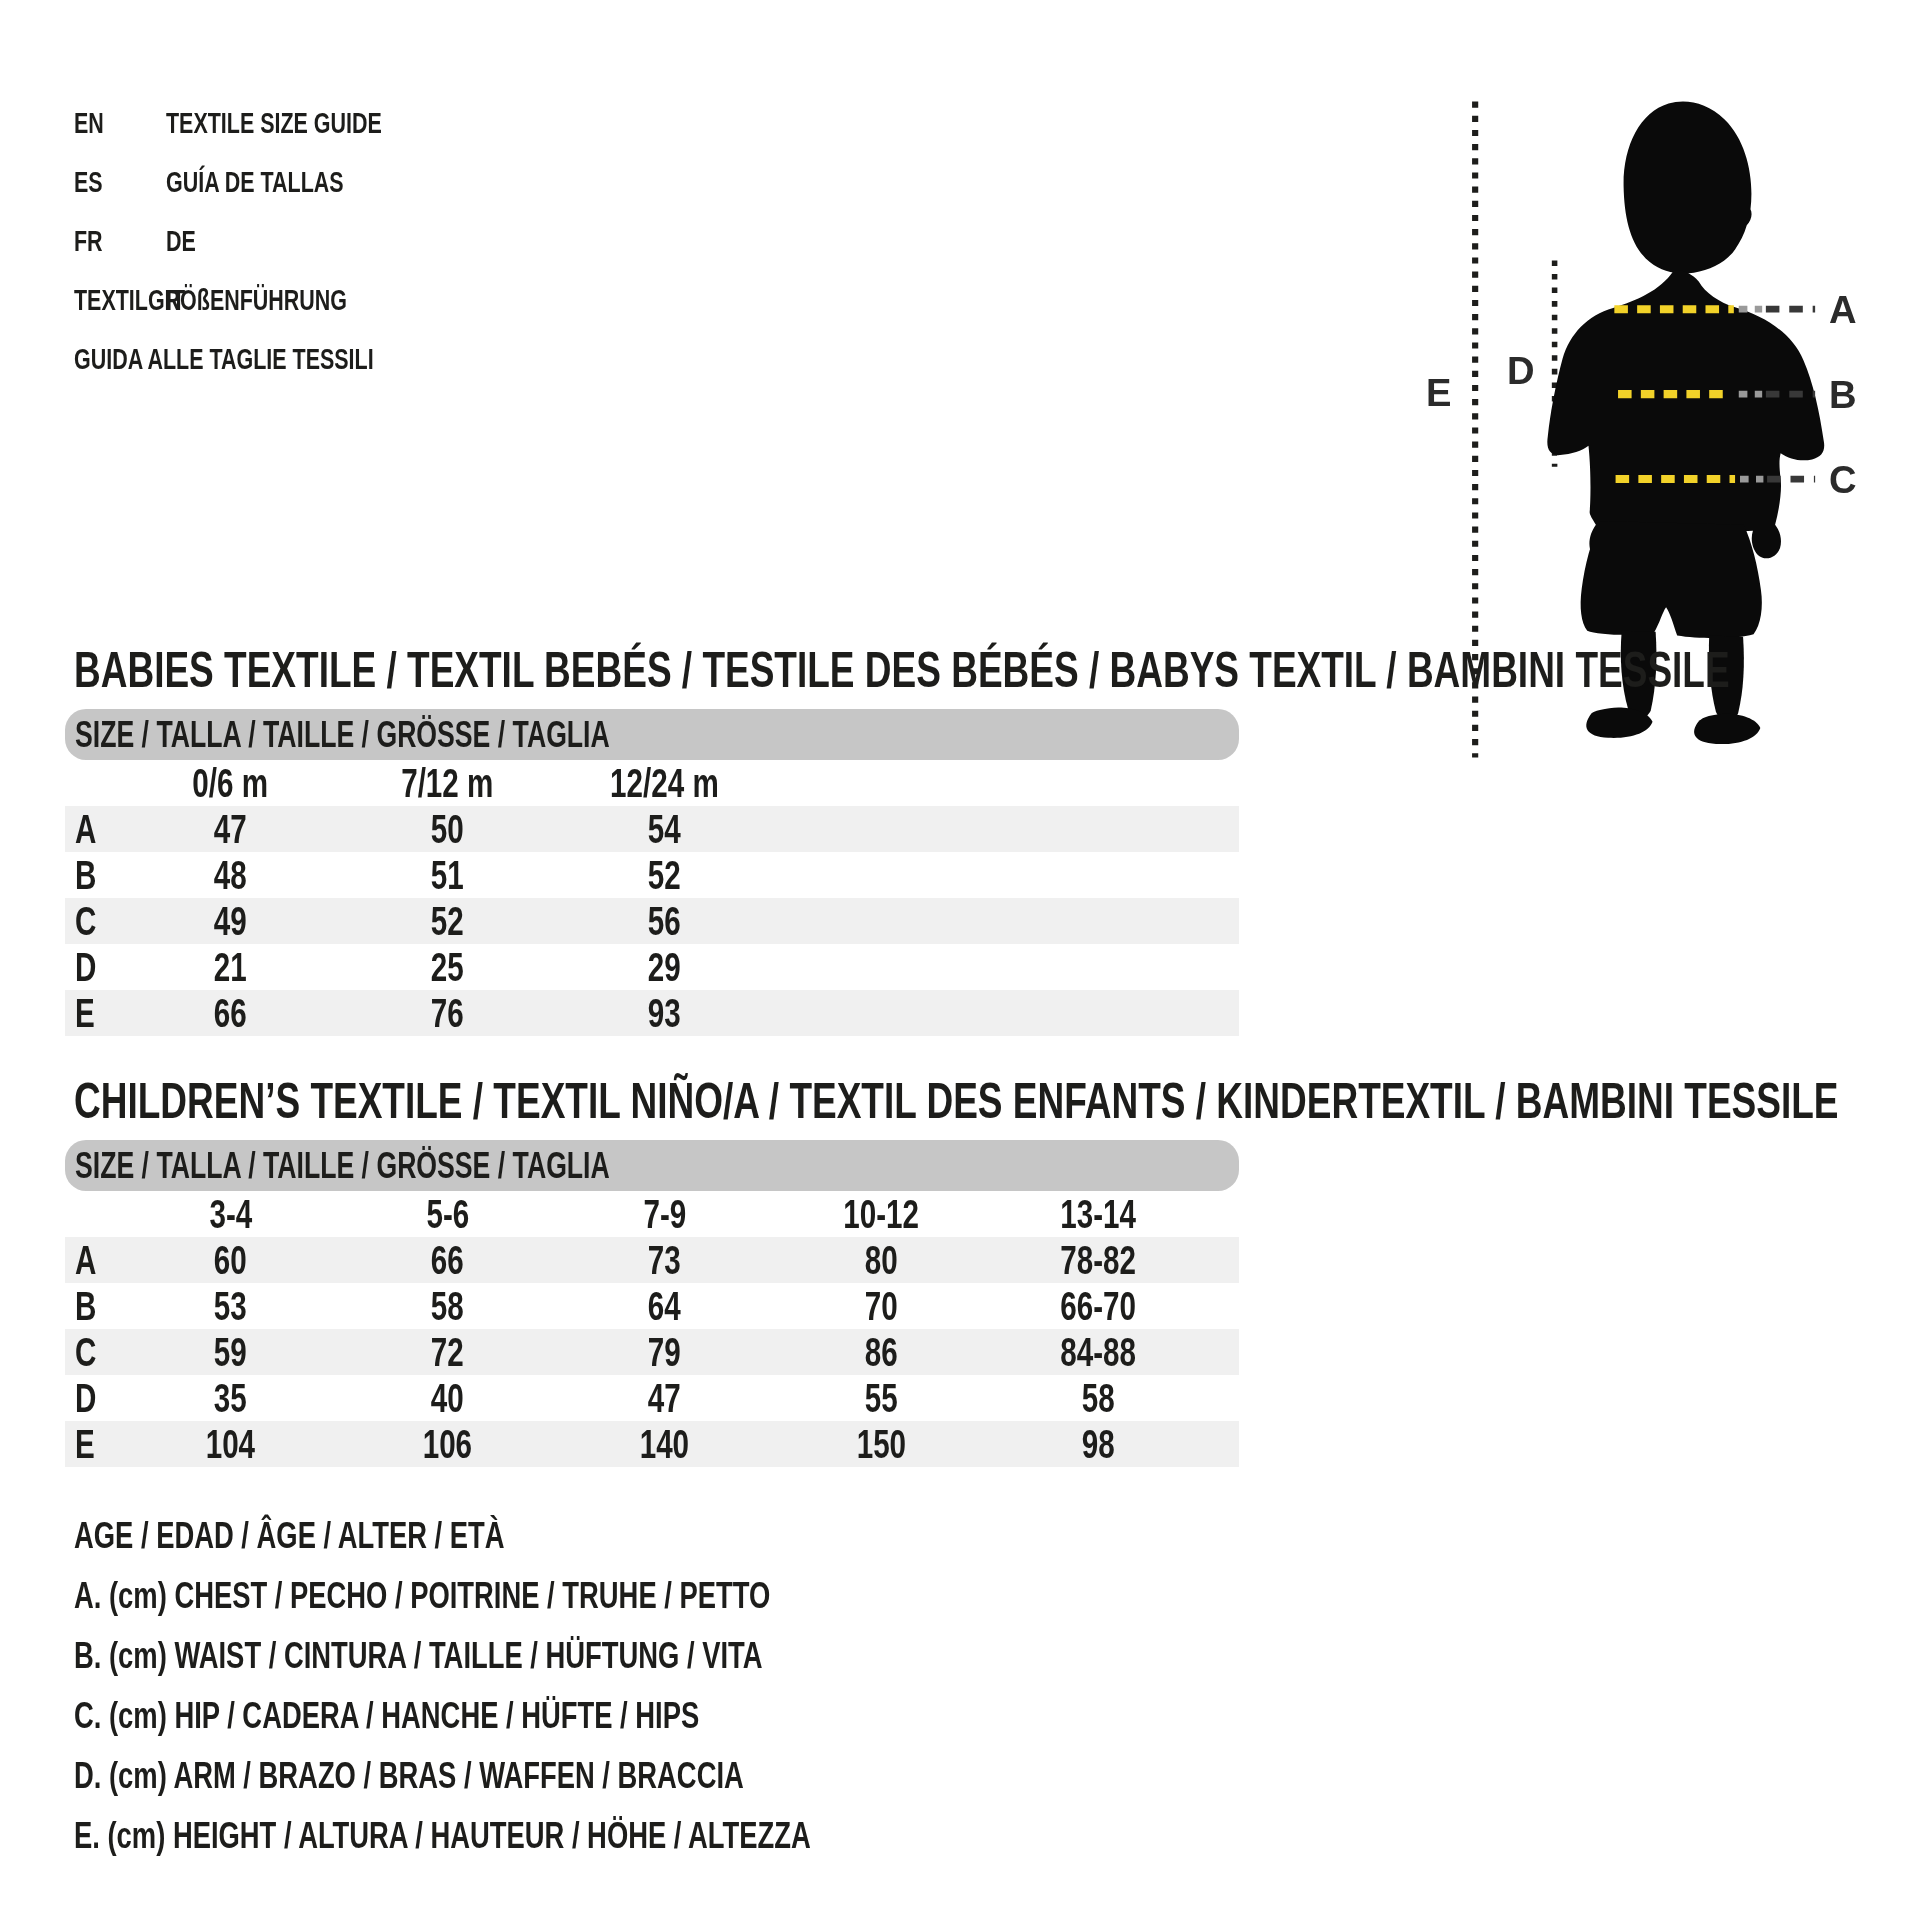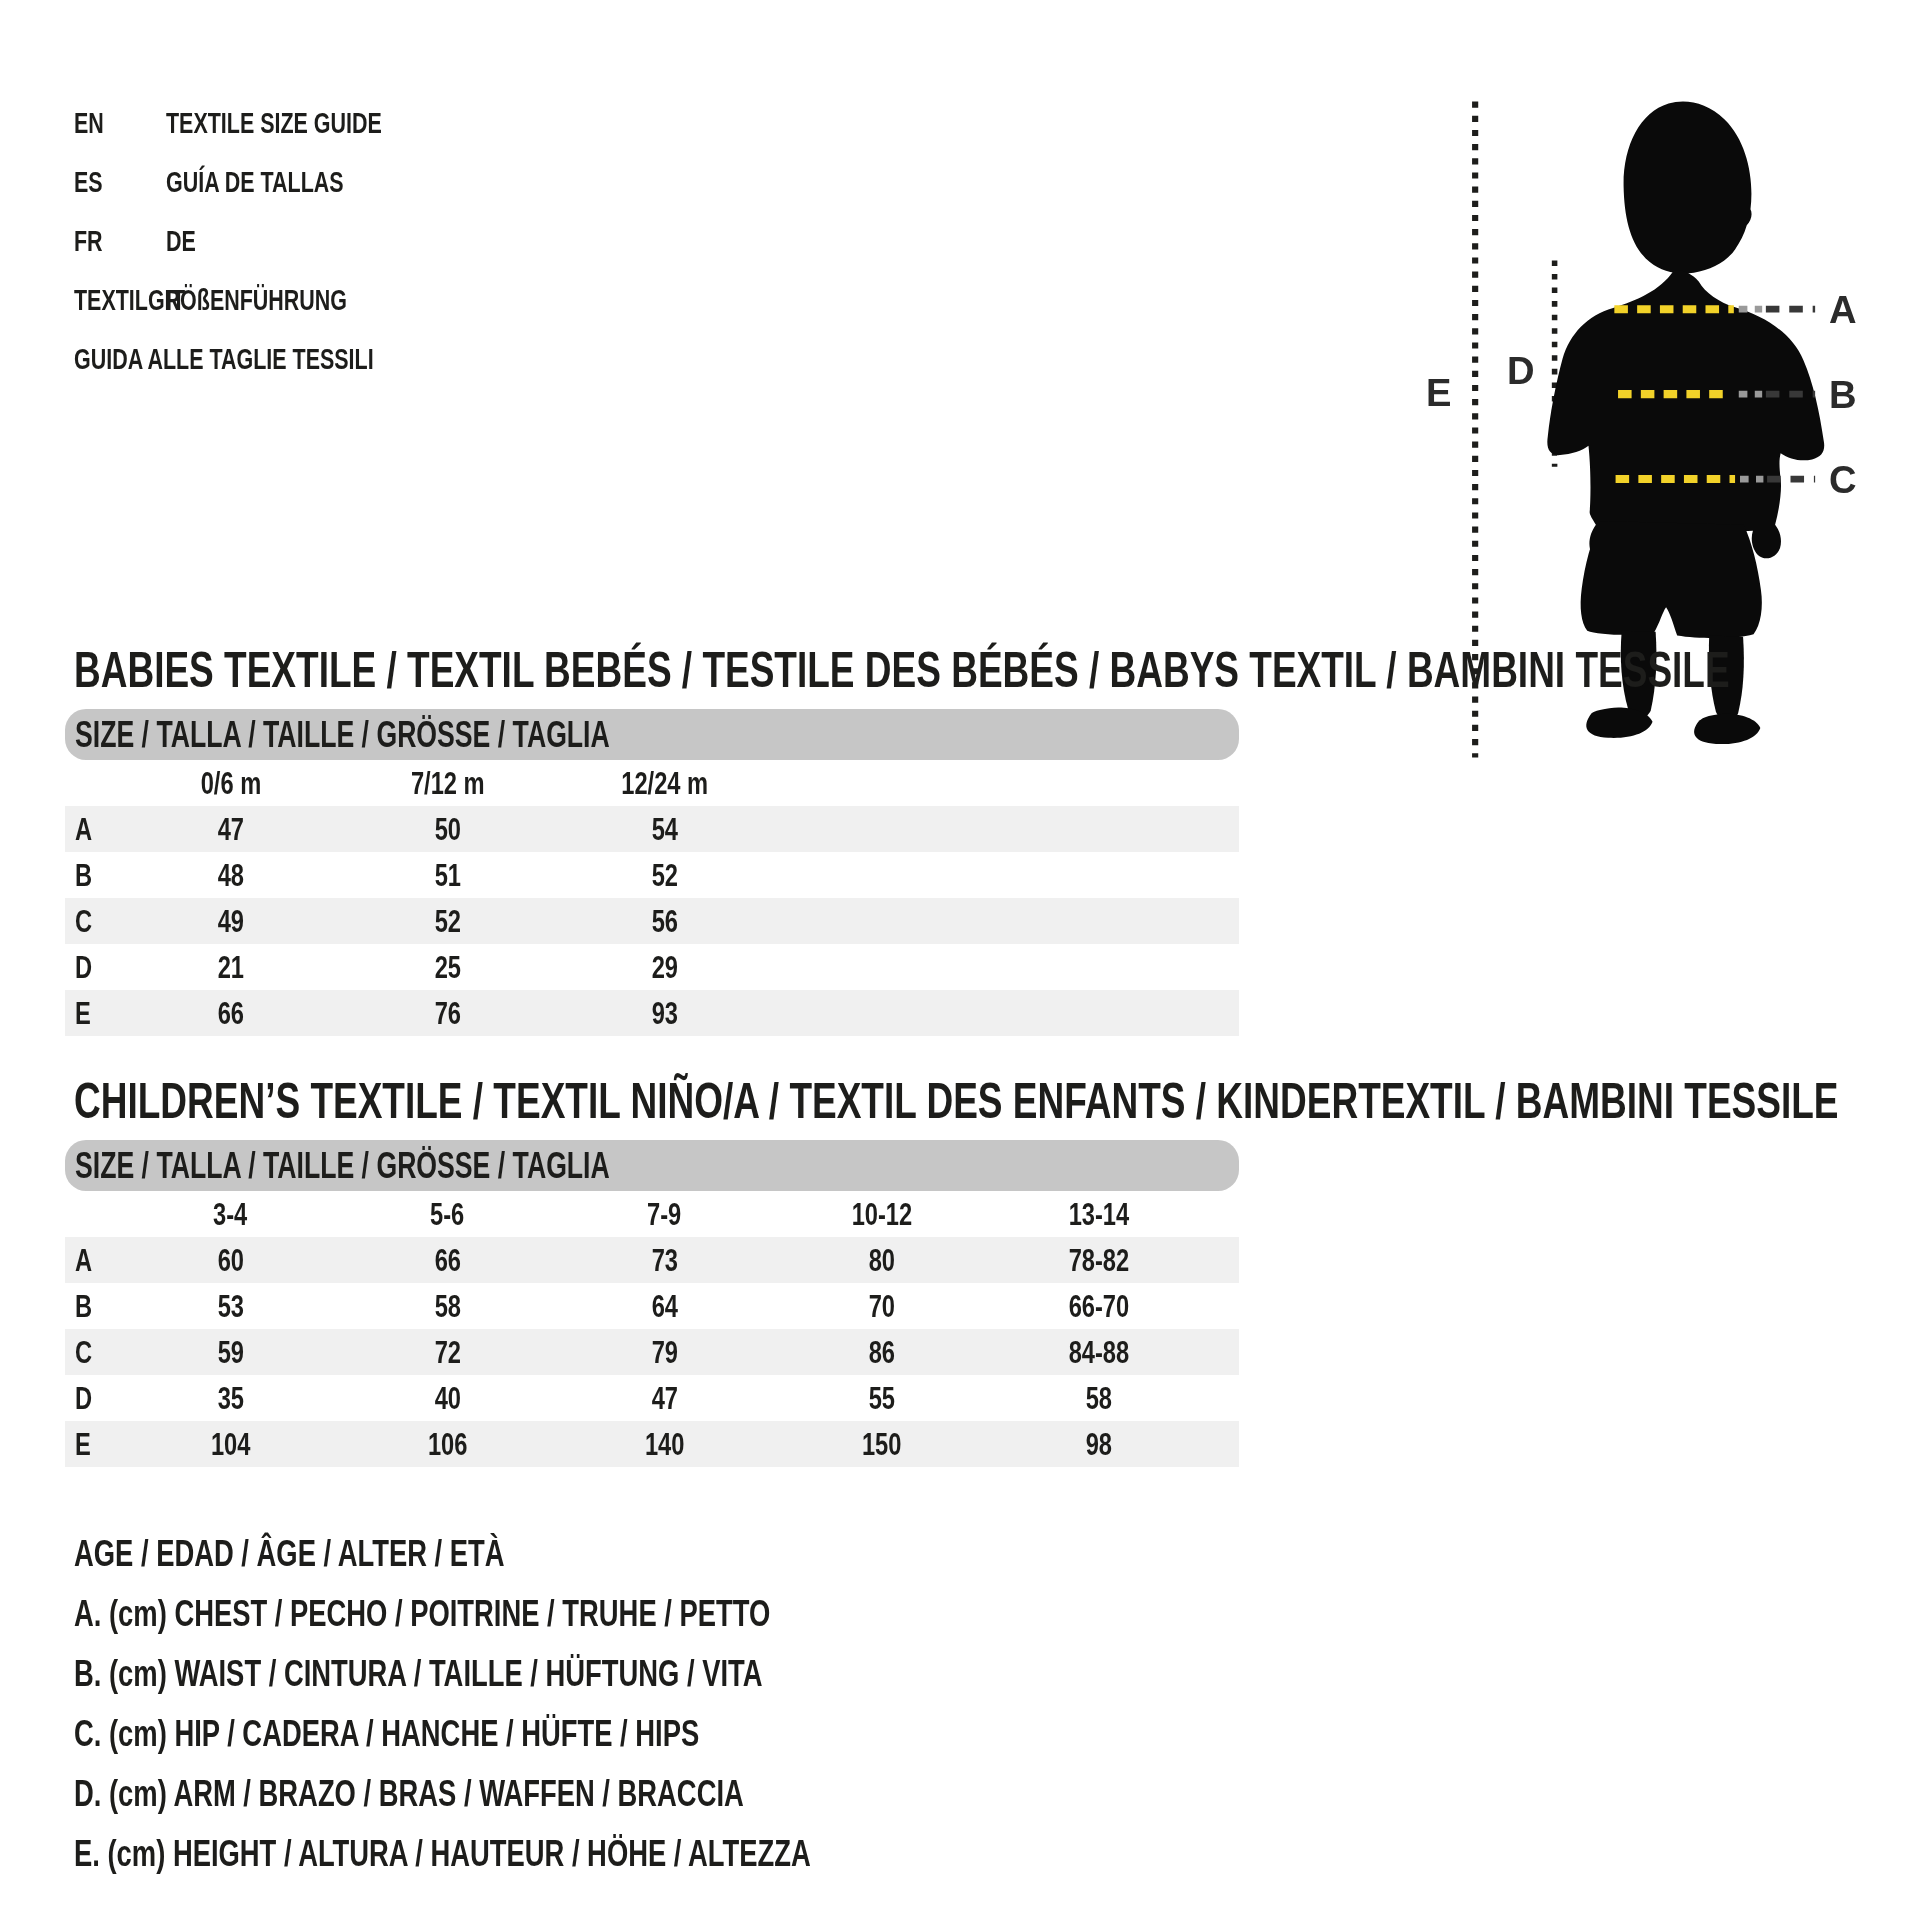--- a/index.html
+++ b/index.html
@@ -13,28 +13,28 @@
 
   
   #langs{position:absolute;left:74px;top:94px;display:grid;grid-template-columns:92px auto;grid-auto-rows:59px;align-items:center;font-size:29px;}
 
   
   .section-title{position:absolute;left:74px;font-size:50px;}
 
   
   .sizetable{position:absolute;left:65px;width:1174px;}
   .sizetable .hdrbar{height:51px;background:#c6c6c6;display:flex;align-items:center;padding-left:10px;font-size:36px;border-radius:21px;}
-  .trow{display:grid;grid-template-columns:57px repeat(5,217px);align-items:center;height:46px;font-size:32px;}
+  .trow{display:grid;grid-template-columns:57px repeat(5,217px);align-items:center;height:46px;font-size:40px;}
   .trow .lab{padding-left:10px;text-align:left;}
   .trow .cell{text-align:center;}
   .trow.stripe{background:#f0f0f0;}
 
   
   #legend{position:absolute;left:74px;top:1515px;font-size:37px;}
-  #legend .lline{height:60px;display:flex;align-items:flex-end;}
+  #legend .lline{height:60px;display:flex;align-items:flex-start;}
 
   
   #figure-panel{position:absolute;left:1384px;top:80px;width:542px;height:696px;}
   #figure-panel svg{display:block;width:542px;height:696px;}
   .measure-letter{font-family:"Liberation Sans","DejaVu Sans",sans-serif;font-weight:700;font-size:62px;fill:#2b2b2b;}
 </style>
 </head>
 <body>
 
 <div id="page">

